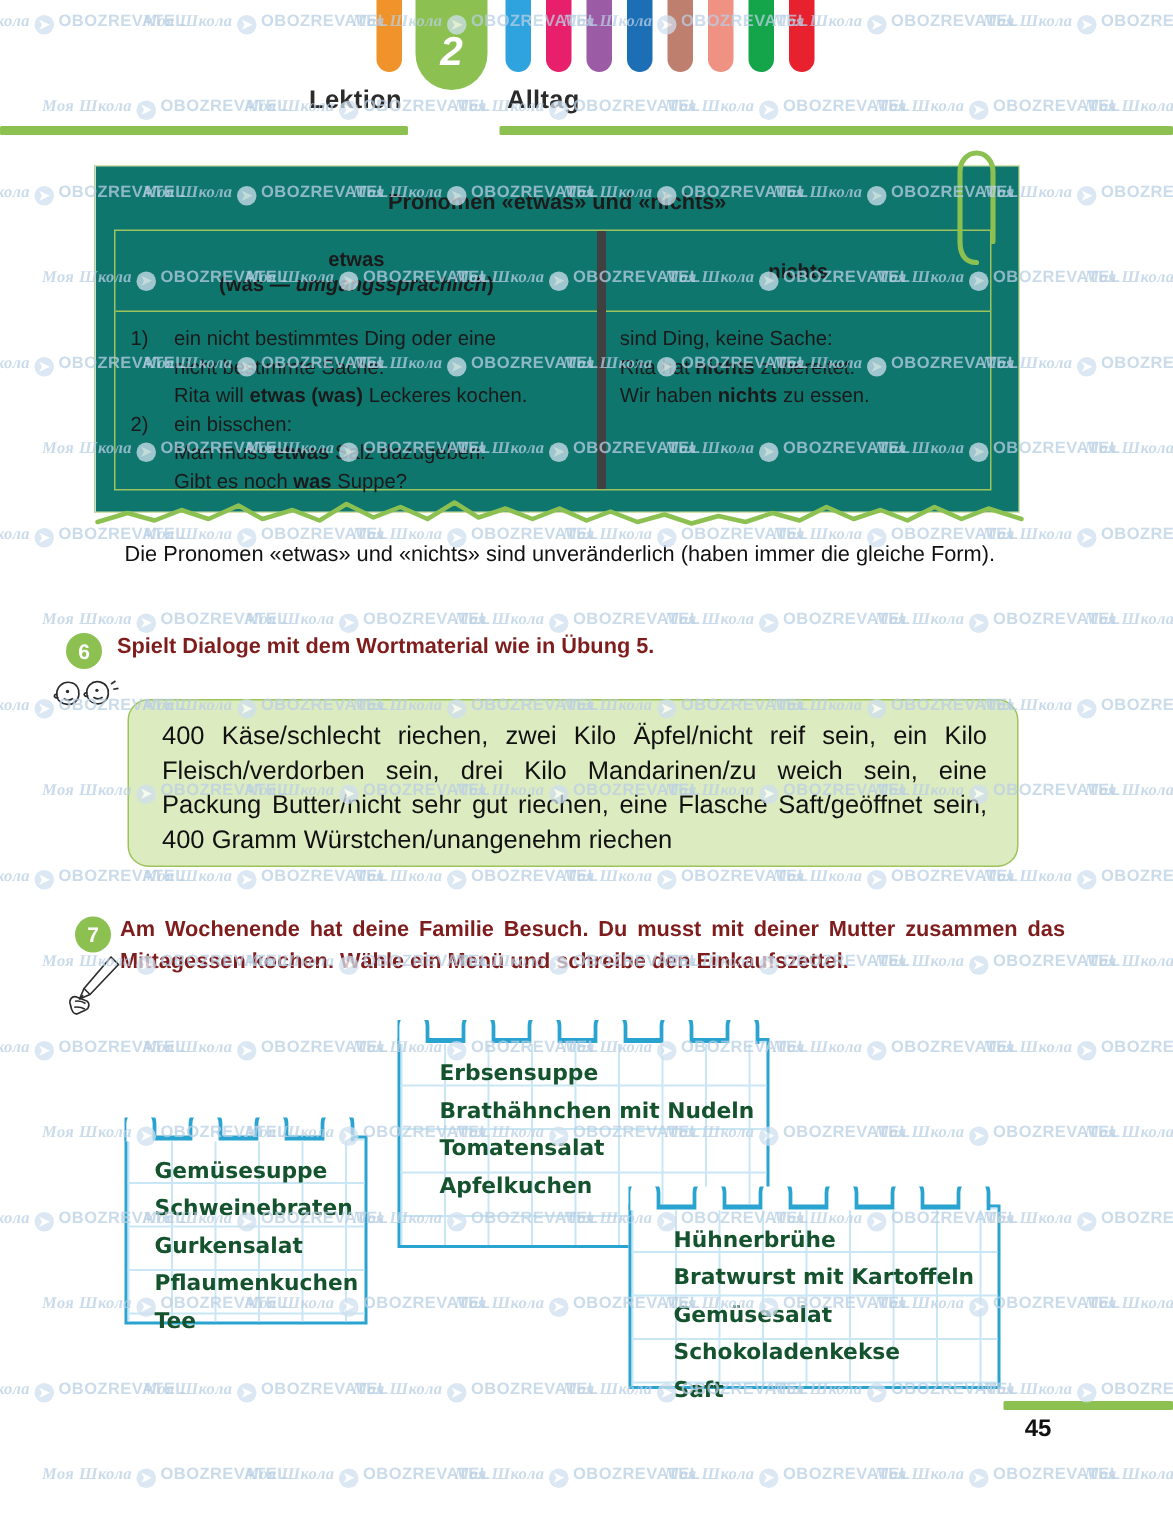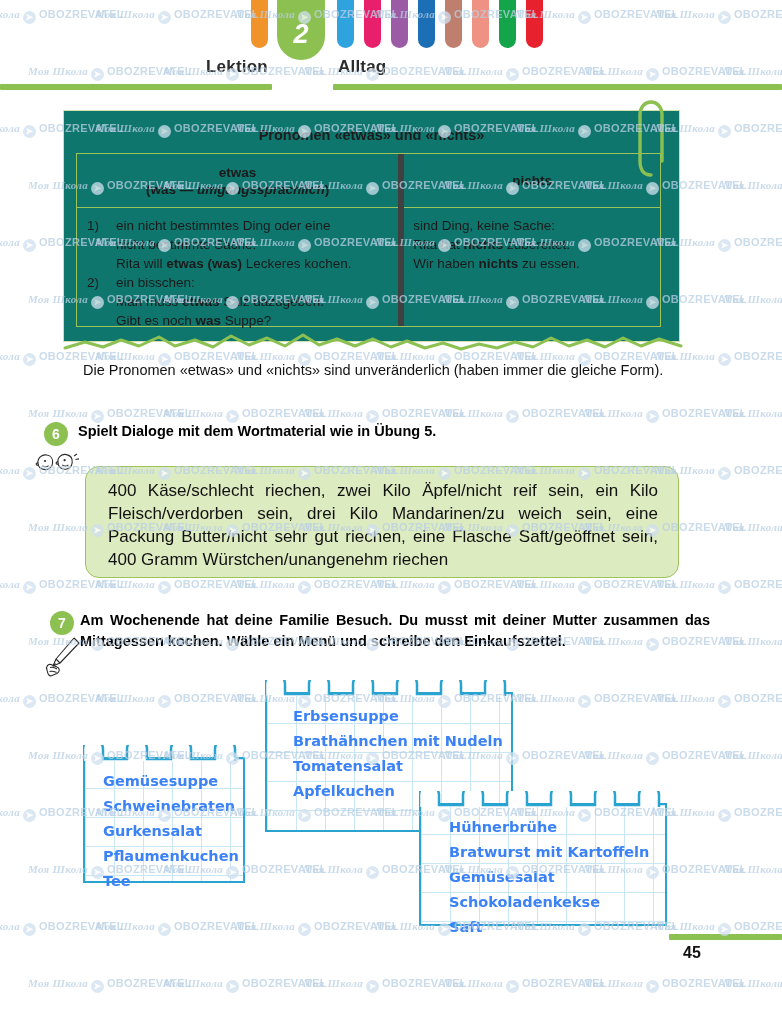--- a/index.html
+++ b/index.html
@@ -101,21 +101,21 @@
   #para-unveraenderlich { left:83px; top:360px; width:600px; }
 
   
   .ex-num {
     position:absolute; width:24px; height:24px; border-radius:50%;
     background:#8cc152; color:#fff; font-size:14px; font-weight:bold;
     line-height:24px; text-align:center; font-family:"Liberation Sans",sans-serif;
     z-index:6;
   }
   .ex-title {
-    position:absolute; font-size:14.5px; font-weight:bold; line-height:21px; color:#000000;
+    position:absolute; font-size:14.5px; font-weight:bold; line-height:21px; color:#7f1d1d;
   }
   #ex6-num { left:44px; top:422px; }
   #ex6-title { left:78px; top:421px; width:620px; }
   #ex6-icon { position:absolute; left:34px; top:450px; width:46px; height:26px; }
 
   #ex7-num { left:50px; top:611px; }
   #ex7-title { left:80px; top:610px; width:630px; text-align:justify; }
   #ex7-icon { position:absolute; left:44px; top:636px; width:38px; height:42px; }
 
   
@@ -144,21 +144,21 @@
   }
   .note .scallops {
     position:absolute; left:-2.5px; right:-2.5px; top:-14px; height:16px;
   }
   .note ul { position:relative; margin:0; padding:0; list-style:none; }
   .note li {
     font-family:"DejaVu Sans", sans-serif;
     font-weight:bold;
     font-size:14.5px;
     line-height:25px;
-    color:#3b82f6;
+    color:#14532d;
     white-space:nowrap;
   }
 
   #note-1 { left:83px; top:757px; width:162px; height:126px; z-index:12; }
   #note-1 ul { padding:10px 0 0 18px; }
   #note-2 { left:265px; top:692px; width:248px; height:140px; z-index:11; }
   #note-2 ul { padding:10px 0 0 26px; }
   #note-3 { left:419px; top:803px; width:248px; height:123px; z-index:13; }
   #note-3 ul { padding:10px 0 0 28px; }
 

